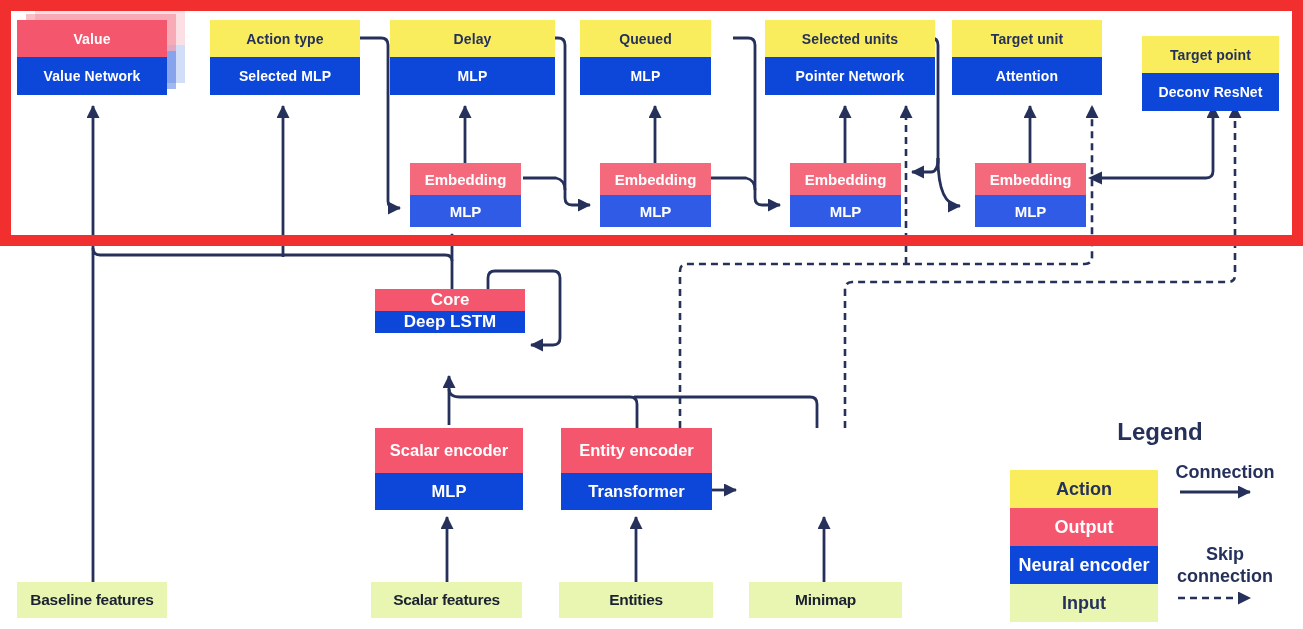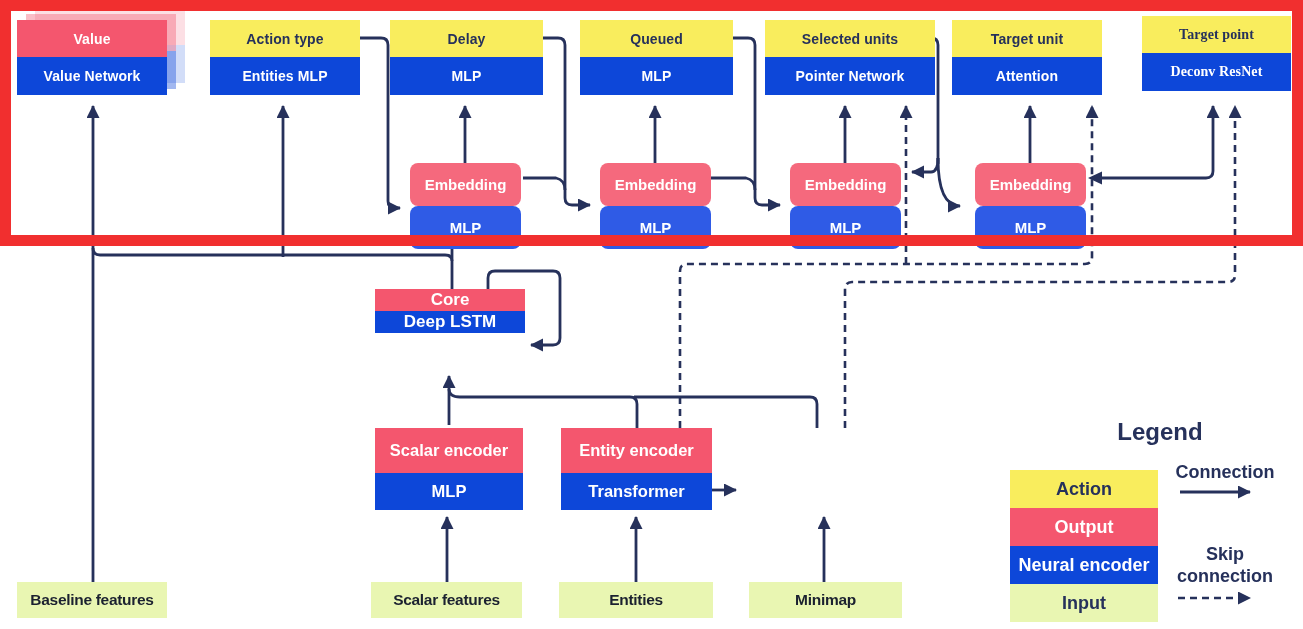--- a/index.html
+++ b/index.html
@@ -20,21 +20,21 @@
   #conn{position:absolute;left:0;top:0;z-index:1;}
   .block{position:absolute;z-index:2;display:flex;flex-direction:column;}
   .cell{display:flex;align-items:center;justify-content:center;text-align:center;}
   .hdr-yellow{background:var(--action-yellow);color:var(--line-navy);}
   .hdr-pink{background:var(--output-pink);color:#fff;}
   .hdr-epink{background:var(--embedding-pink);color:#fff;}
   .body-blue{background:var(--network-blue);color:#fff;}
   .body-eblue{background:var(--embedding-blue);color:#fff;}
   .head .cell{height:37px;font-size:14px;font-weight:700;letter-spacing:.1px;}
   .head .cell+.cell{height:38px;}
-  .emb .cell{height:43px;font-size:15px;font-weight:700;border-radius:8px;}
+  .emb .cell{height:32px;font-size:15px;font-weight:700;}
   .core .cell{height:22px;font-size:17px;font-weight:700;}
   .enc .cell{font-size:16.5px;font-weight:700;}
   .enc .cell:first-child{height:45px;}
   .enc .cell+.cell{height:37px;}
   .ghost{opacity:.38;}
   .ghost2{opacity:.18;}
   .input-box{
     position:absolute;z-index:2;top:582px;height:36px;background:var(--input-green);
     display:flex;align-items:center;justify-content:center;
     color:#1B2130;font-size:15.5px;font-weight:700;letter-spacing:-0.3px;
@@ -112,39 +112,39 @@
     <div class="cell hdr-pink" style="height:37px;"></div>
       <div class="cell body-blue" style="height:38px;"></div>
   </div>
 
   <div class="block head" style="left:17px;top:20px;width:150px;">
     <div class="cell hdr-pink">Value</div>
     <div class="cell body-blue">Value Network</div>
   </div>
   <div class="block head" style="left:210px;top:20px;width:150px;">
     <div class="cell hdr-yellow">Action type</div>
-    <div class="cell body-blue">Entities MLP</div>
+    <div class="cell body-blue">Selected MLP</div>
   </div>
-  <div class="block head" style="left:390px;top:20px;width:153px;">
+  <div class="block head" style="left:390px;top:20px;width:165px;">
     <div class="cell hdr-yellow">Delay</div>
     <div class="cell body-blue">MLP</div>
   </div>
-  <div class="block head" style="left:580px;top:20px;width:153px;">
+  <div class="block head" style="left:580px;top:20px;width:131px;">
     <div class="cell hdr-yellow">Queued</div>
     <div class="cell body-blue">MLP</div>
   </div>
   <div class="block head" style="left:765px;top:20px;width:170px;">
     <div class="cell hdr-yellow">Selected units</div>
     <div class="cell body-blue">Pointer Network</div>
   </div>
   <div class="block head" style="left:952px;top:20px;width:150px;">
     <div class="cell hdr-yellow">Target unit</div>
     <div class="cell body-blue">Attention</div>
   </div>
-  <div class="block head" style="left:1142px;top:16px;width:149px;font-family:Liberation Serif, serif;">
+  <div class="block head" style="left:1142px;top:36px;width:137px;">
     <div class="cell hdr-yellow">Target point</div>
     <div class="cell body-blue">Deconv ResNet</div>
   </div>
 
   <div class="block emb" style="left:410px;top:163px;width:111px;">
     <div class="cell hdr-epink">Embedding</div>
     <div class="cell body-eblue">MLP</div>
   </div>
   <div class="block emb" style="left:600px;top:163px;width:111px;">
     <div class="cell hdr-epink">Embedding</div>

